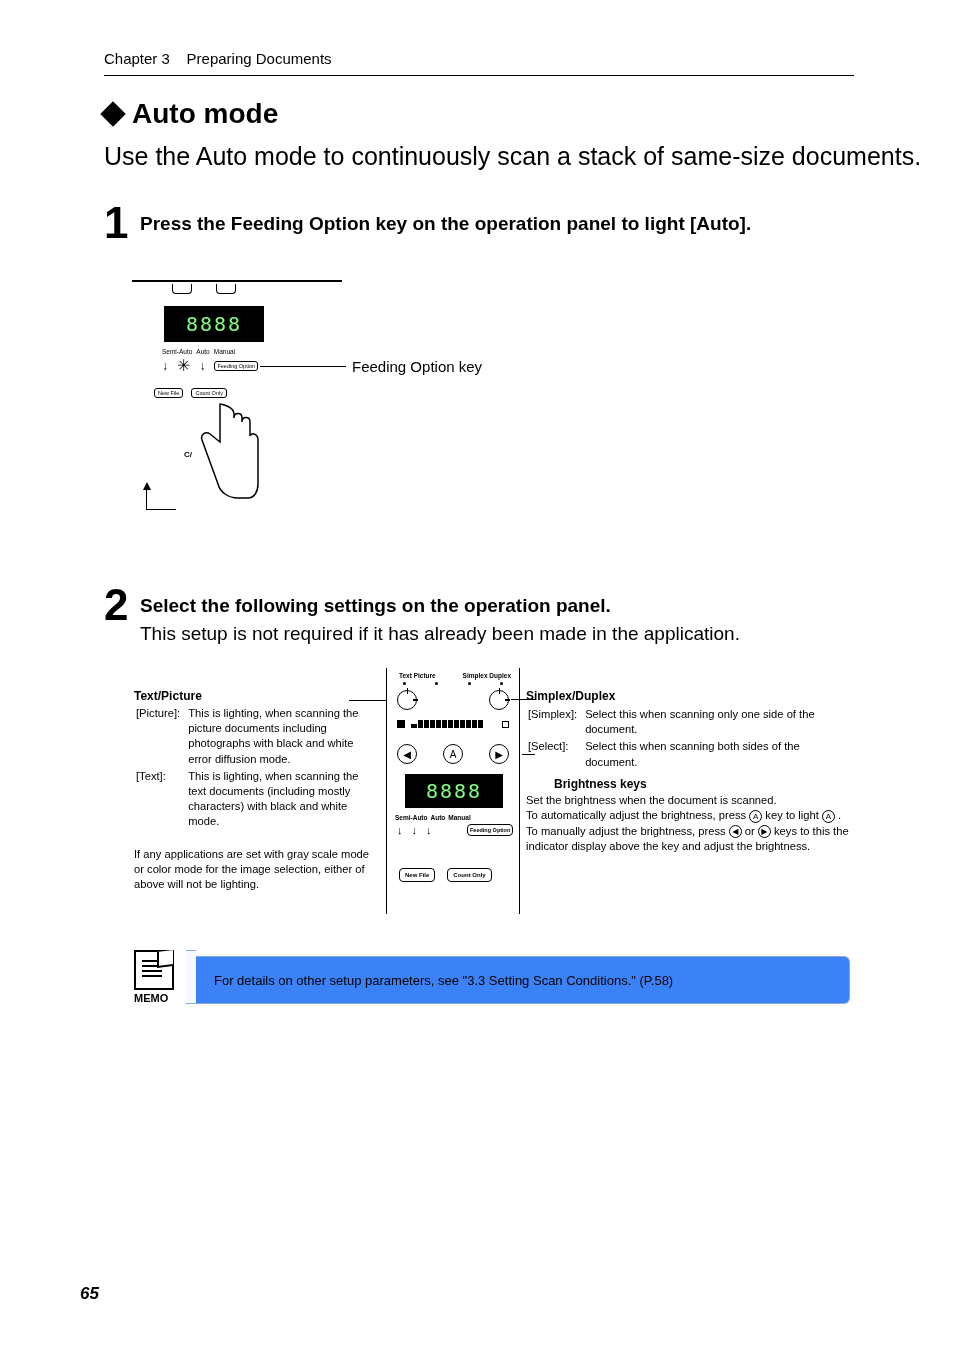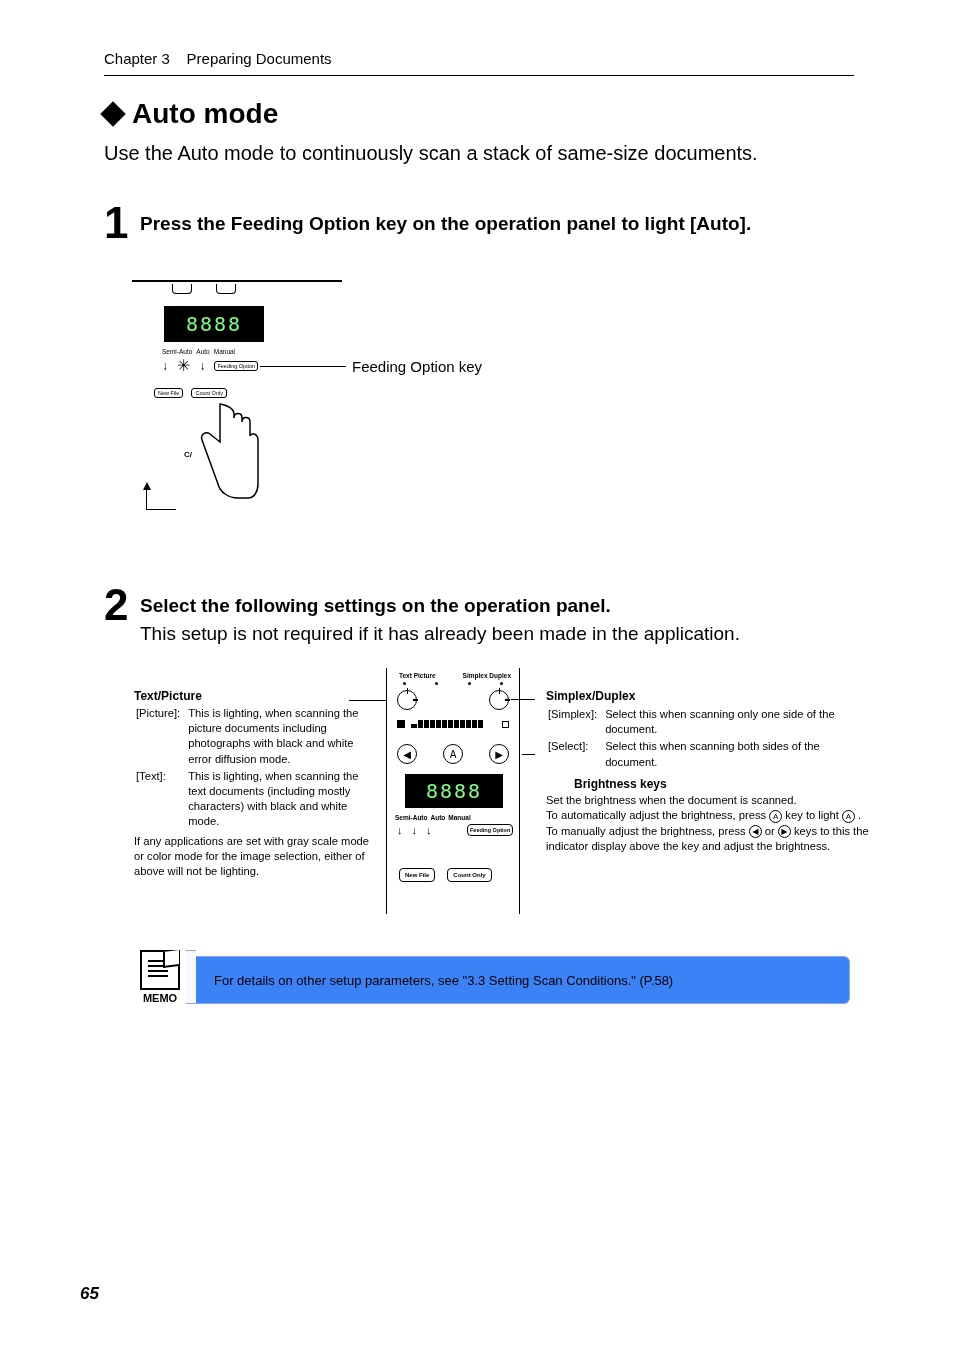--- a/index.html
+++ b/index.html
@@ -38,21 +38,21 @@
     width: 18px;
     height: 18px;
     transform: rotate(45deg);
     background: #000;
     flex-shrink: 0;
   }
   .intro {
     position: absolute;
     top: 142px;
     left: 104px;
-    font-size: 20px;
+    font-size: 25px;
   }
   .step {
     position: absolute;
     left: 104px;
   }
   .step-num {
     font-size: 44px;
     font-weight: bold;
     position: absolute;
     left: 0;
@@ -168,34 +168,34 @@
 
   .fig2 .leader-l1 { position:absolute; top:32px; left:215px; height:1px; width:38px; background:#000;}
   .fig2 .leader-r1 { position:absolute; top:31px; left:377px; height:1px; width:24px; background:#000;}
   .fig2 .leader-r2 { position:absolute; top:86px; left:388px; height:1px; width:13px; background:#000;}
 
   .ann-left {
     position:absolute; left:0; top:20px; width:246px; font-size:11.2px; line-height:1.35;
   }
   .ann-left .tp-title{font-weight:bold; font-size:12px;}
   .ann-left table td:first-child{vertical-align:top; padding-right:6px;}
-  .ann-left .below { margin-top:3px;}
+  .ann-left .below { margin-top:16px;}
   .ann-right {
-    position:absolute; left:412px; top:20px; width:330px; font-size:11.2px; line-height:1.38;
+    position:absolute; left:392px; top:20px; width:330px; font-size:11.2px; line-height:1.38;
   }
   .ann-right .sd-title{font-weight:bold; font-size:12px;}
   .ann-right table td:first-child{vertical-align:top; padding-right:6px;}
   .ann-right .bk { font-weight:bold; margin-top:4px; font-size:12px;margin-left:28px;}
   .ann-right .circ{ display:inline-block; width:13px; height:13px; border:1px solid #000; border-radius:50%; font-size:8px; text-align:center; line-height:12px; vertical-align:middle;}
 
   .memo-box {
     position:absolute; top:950px; left:134px; right:104px; display:flex; align-items:stretch;
   }
   .memo-icon {
-    width:52px; display:flex; flex-direction:column; align-items:center;
+    width:52px; display:flex; flex-direction:column; align-items:flex-start;
   }
   .memo-icon .note{
     width:40px; height:40px; border:2px solid #000; position:relative; background:#fff;
   }
   .memo-icon .note::before{
     content:""; position:absolute; left:6px; top:8px; right:10px; height:2px; background:#000;
     box-shadow:0 5px 0 #000, 0 10px 0 #000, 0 15px 0 #000;
   }
   .memo-icon .note::after{
     content:""; position:absolute; right:-1px; top:-1px; width:14px; height:14px;

